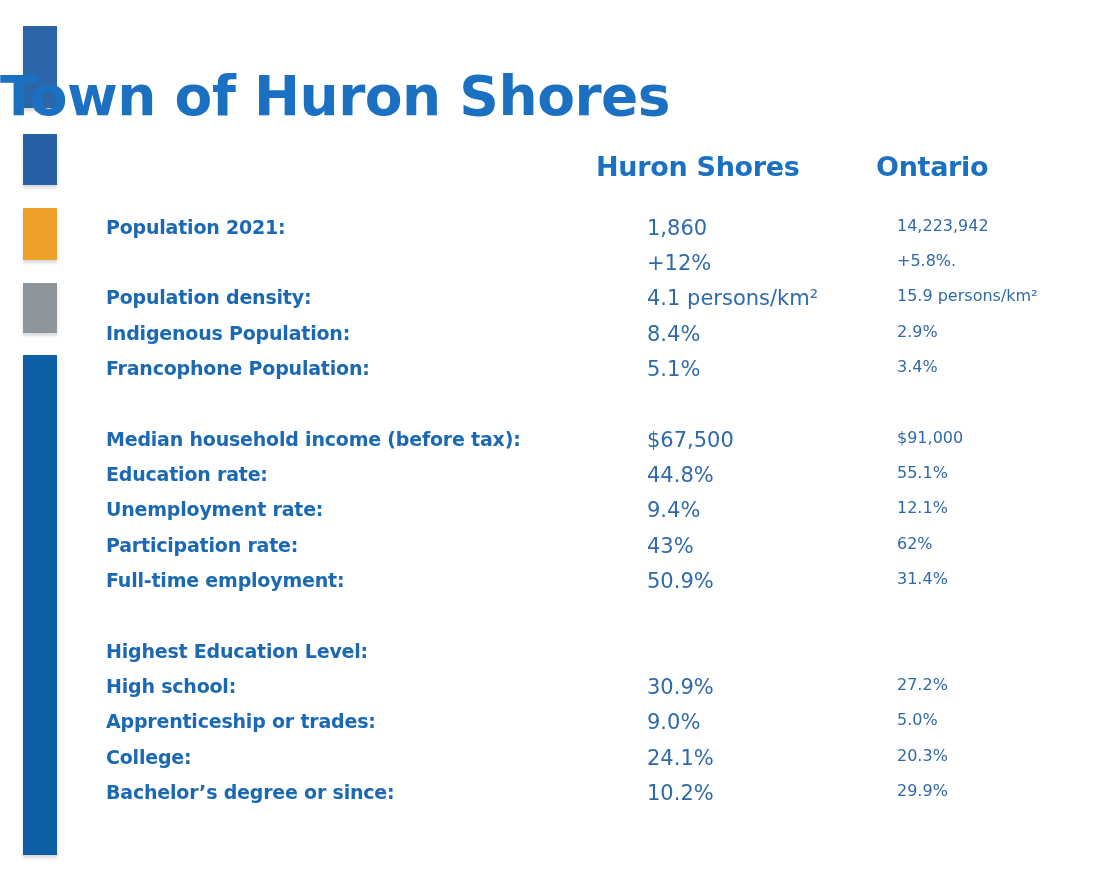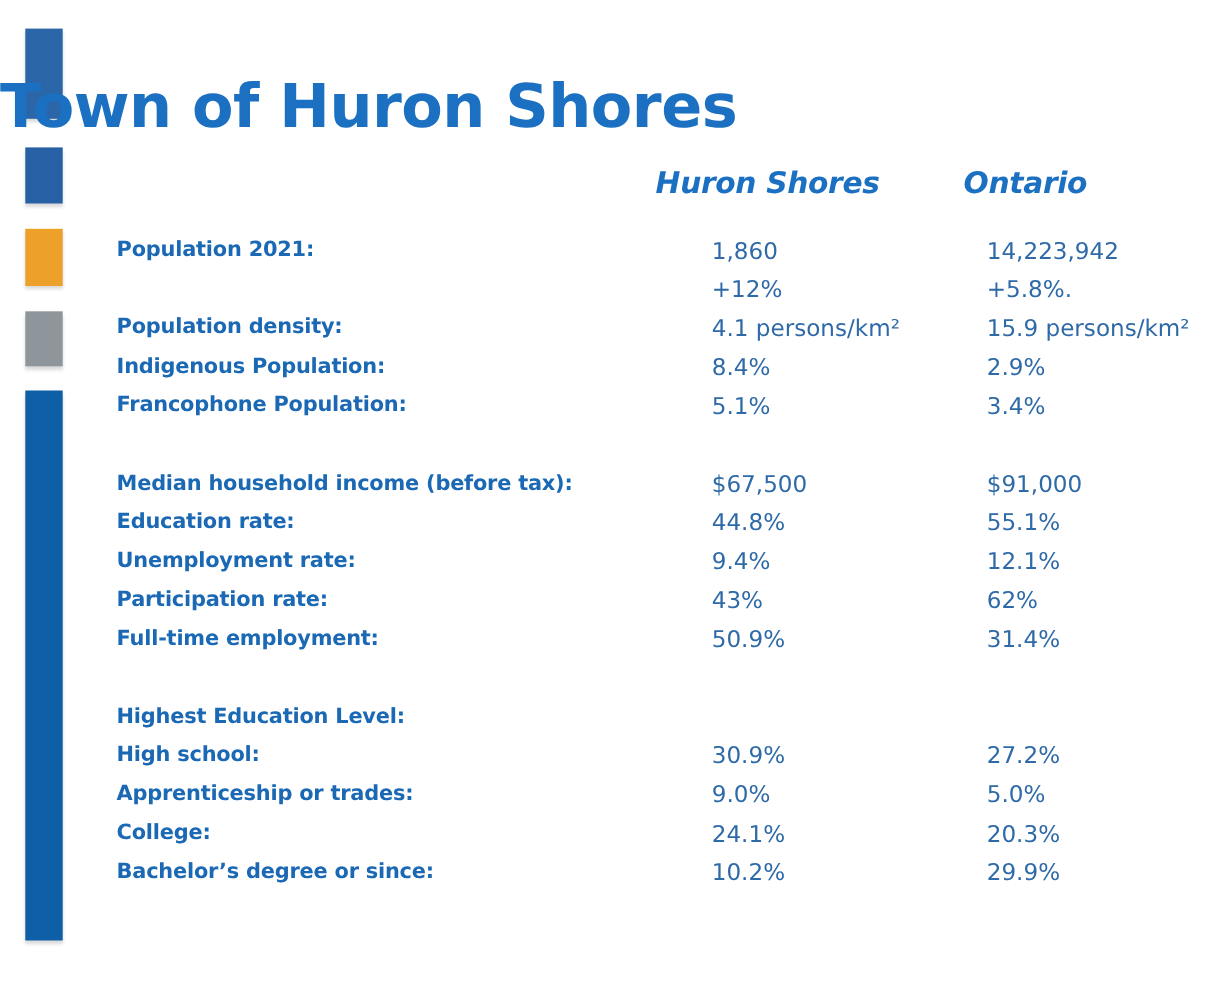--- a/index.html
+++ b/index.html
@@ -4,27 +4,27 @@
   <style>
     html, body { margin: 0; padding: 0; background: #ffffff; }
     body { width: 1120px; height: 893px; position: relative; overflow: hidden; font-family: "DejaVu Sans", sans-serif; color: #1f6fb8; }
     .bar { position: absolute; left: 23px; width: 34px; box-shadow: 0 3px 3px rgba(0,0,0,0.15); }
     .bar1 { top: 26px; height: 82px; background: #2a66a8; }
     .bar2 { top: 134px; height: 51px; background: #2760a4; }
     .bar3 { top: 208px; height: 52px; background: #eda02a; }
     .bar4 { top: 283px; height: 50px; background: #8e969c; }
     .bar5 { top: 355px; height: 500px; background: #0e5fa6; }
     .title { position: absolute; left: 0; width: 1120px; top: 34px; text-align: left; font-size: 55px; font-weight: bold; color: #1b70c1; letter-spacing: -0.5px; margin-top: 30px; }
-    .colhead { position: absolute; top: 151px; font-size: 27px; font-weight: bold; color: #1b70c1; letter-spacing: -0.3px; font-style: italic; }
+    .colhead { position: absolute; top: 151px; font-size: 27px; font-weight: bold; color: #1b70c1; letter-spacing: -0.3px; }
     .ch1 { left: 596px; }
     .ch2 { left: 876px; }
     .row { position: absolute; left: 106px; height: 34px; width: 1000px; }
     .label { position: absolute; left: 0; top: 0; font-size: 19px; font-weight: bold; color: #1b69b4; white-space: nowrap; letter-spacing: -0.2px; }
     .v1 { position: absolute; left: 541px; top: 0; font-size: 21px; color: #2f6aa8; white-space: nowrap; text-align: right; }
-    .v2 { position: absolute; left: 791px; top: 0; font-size: 21px; color: #2f6aa8; white-space: nowrap; }
+    .v2 { position: absolute; left: 791px; top: 0; font-size: 16px; color: #2f6aa8; white-space: nowrap; }
   </style>
 </head>
 <body>
 
 <div class="bar bar1"></div>
 <div class="bar bar2"></div>
 <div class="bar bar3"></div>
 <div class="bar bar4"></div>
 <div class="bar bar5"></div>
 

